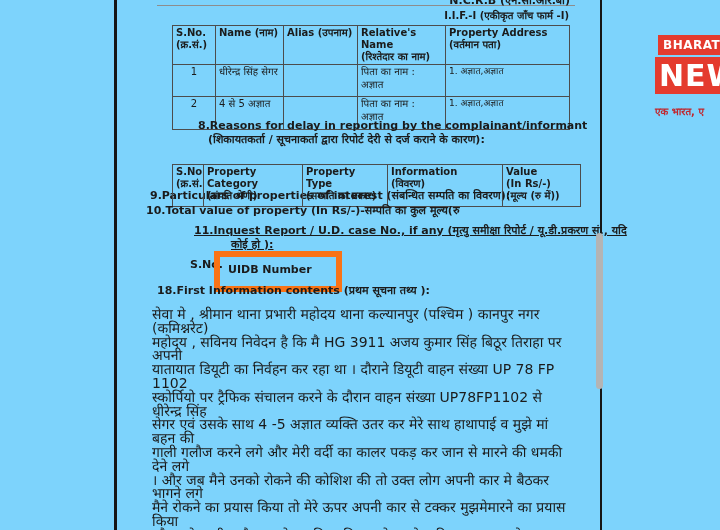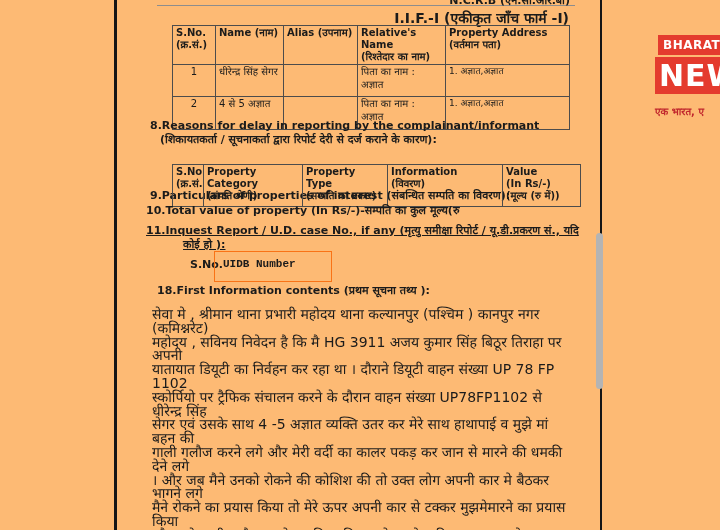--- a/index.html
+++ b/index.html
@@ -1,32 +1,32 @@
 <!DOCTYPE html>
 <html><head>
 <meta charset="utf-8">
 <title>FIR Document</title>
 <style>
   html,body{margin:0;padding:0;}
   .screen{
     position:relative; width:720px; height:530px; overflow:hidden;
-    background:#fdba74; font-family:"DejaVu Sans","Liberation Sans",sans-serif;
+    background:#7dd3fc; font-family:"DejaVu Sans","Liberation Sans",sans-serif;
     color:#1b1b1b;
   }
   .abs{position:absolute;}
-  .ml{white-space:pre-line;}
+  .ml{white-space:pre-line;margin-left:48px;}
 
   .page-border{background:#151515; top:0; height:530px;}
   .border-left{left:114px; width:3px;}
   .border-right{left:600px; width:2px;}
 
   .top-rule{left:157px; top:5px; width:418px; height:1px; background:#8d8d8d;}
 
   .ncrb{right:150px; top:-8px; font-size:11px; font-weight:bold;}
-  .iif{right:151px; top:8px; font-size:14px; font-weight:bold;}
+  .iif{right:151px; top:8px; font-size:10px; font-weight:bold;}
 
   table{border-collapse:collapse; table-layout:fixed; font-size:10px;}
   th,td{border:1.5px solid #4c4c4c; padding:1px 3px; vertical-align:top; text-align:left; overflow:hidden;}
   th{font-weight:bold; white-space:pre-line; line-height:1.2;}
   td{white-space:pre-line; line-height:1.25;}
   .persons{left:172px; top:25px;}
   .persons table{width:397px;}
   .props{left:172px; top:164px;}
   .props table{width:408px;}
   .cell-center{text-align:center;}
@@ -35,21 +35,21 @@
   .hang10{padding-left:10px; text-indent:-10px;}
   .hang37{padding-left:37px; text-indent:-37px;text-decoration:underline;}
 
   .sec8{left:150px; top:119px; width:445px;}
   .sec9{left:150px; top:149px; width:445px;margin-top:40px;}
   .sec10{left:146px; top:204px; width:450px;}
   .sec11{left:146px; top:224px; width:452px;}
   .sec12{left:157px; top:284px; width:445px;}
 
   .uidb-sno{left:190px; top:258px; font-size:11px; font-weight:bold;}
-  .uidb-box{left:214px; top:251px; width:116px; height:29px; border:1px solid #f97316;font-family:Liberation Mono, monospace;}
+  .uidb-box{left:214px; top:251px; width:116px; height:29px; border:6px solid #f97316;}
   .uidb-box span{display:block; padding:6px 0 0 8px; font-size:11px; font-weight:bold;}
 
   .fir-text{left:152px; top:308px; width:414px; font-size:14px; line-height:13.8px; white-space:pre-line;}
 
   .scroll-thumb{left:596px; top:233px; width:7px; height:156px; background:#b4b4b4; border-radius:4px;}
 
   .logo-bar{left:658px; top:35px; width:80px; height:20px; background:#e43b2e; color:#fff;
             font-size:12px; font-weight:bold; letter-spacing:0.5px; line-height:20px; padding-left:5px;}
   .logo-news{left:655px; top:57px; width:85px; height:37px; background:#e43b2e; color:#fff;
              font-size:30px; font-weight:bold; letter-spacing:1px; line-height:37px; padding-left:4px;}

